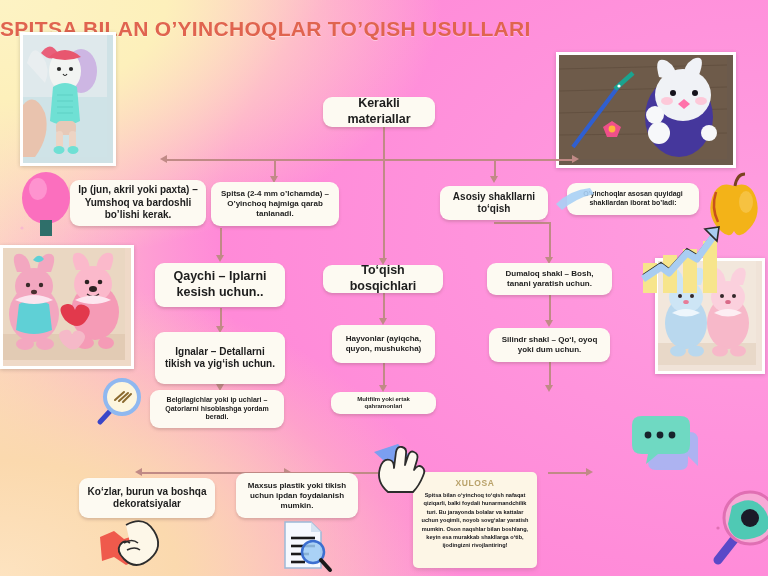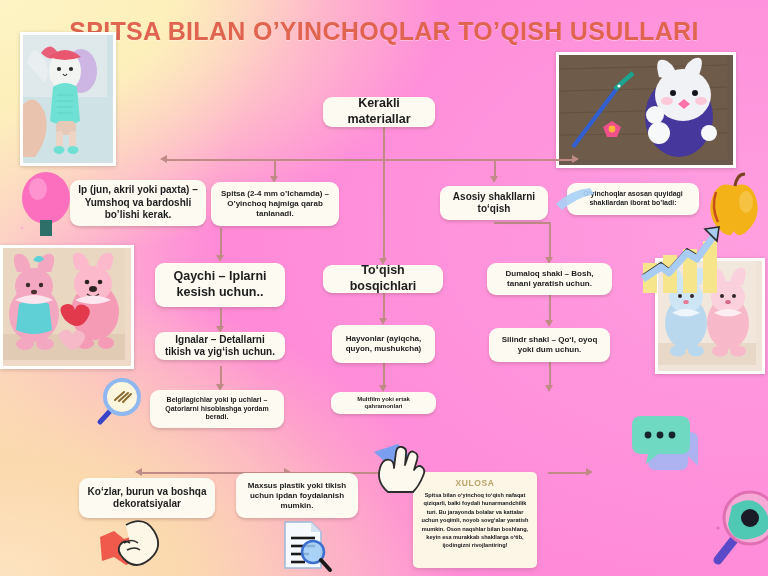--- a/index.html
+++ b/index.html
@@ -11,22 +11,22 @@
   #stage{
     position:absolute;inset:0;width:768px;height:576px;overflow:hidden;
     background:
       radial-gradient(120% 95% at 0% 0%, #fdf3c4 0%, #fdf0bb 18%, rgba(253,238,186,0.0) 48%),
       radial-gradient(115% 100% at 0% 100%, #fde3c0 0%, #fbd9ae 20%, rgba(251,217,174,0.0) 52%),
       radial-gradient(130% 120% at 100% 40%, #ff9fe0 0%, #ff93dc 30%, #ff8ad8 55%, rgba(255,138,216,0) 85%),
       linear-gradient(125deg,#fdf0bd 0%, #fbe0c2 26%, #fcc8d8 48%, #ff9fdd 72%, #ff8ad9 100%);
   }
   
   .title{
-    position:absolute;left:0;top:17px;width:768px;text-align:center;
-    font-size:25px;font-weight:bold;letter-spacing:.3px;color:#e0644f;
+    position:absolute;left:0;top:17px;width:768px;
+    font-size:21px;font-weight:bold;letter-spacing:.3px;color:#e0644f;
     text-shadow:0 1px 0 rgba(255,255,255,.35);
   }
   
   .photo{position:absolute;border:3px solid #fff;box-shadow:0 1px 4px rgba(0,0,0,.18);overflow:hidden;}
   
   #photo1{left:20px;top:32px;width:90px;height:128px;background:#cfe2e6;}
   
   #photo2{left:556px;top:52px;width:174px;height:110px;background:#6b5a4c;}
   
   #photo3{left:0px;top:245px;width:128px;height:118px;background:#efd9c7;}
@@ -265,21 +265,21 @@
   </div>
 
   <div class="box b-lg" style="left:323px;top:265px;width:120px;height:28px;">
     <span>To‘qish bosqichlari</span>
   </div>
 
   <div class="box b-sm" style="left:487px;top:263px;width:125px;height:32px;">
     <span>Dumaloq shakl – Bosh, tanani yaratish uchun.</span>
   </div>
 
-  <div class="box b-md" style="left:155px;top:332px;width:130px;height:28px;">
+  <div class="box b-md" style="left:155px;top:332px;width:130px;height:52px;">
     <span>Ignalar – Detallarni tikish va yig‘ish uchun.</span>
   </div>
 
   <div class="box b-sm" style="left:332px;top:325px;width:103px;height:38px;">
     <span>Hayvonlar (ayiqcha, quyon, mushukcha)</span>
   </div>
 
   <div class="box b-sm" style="left:489px;top:328px;width:121px;height:34px;">
     <span>Silindr shakl – Qo‘l, oyoq yoki dum uchun.</span>
   </div>

